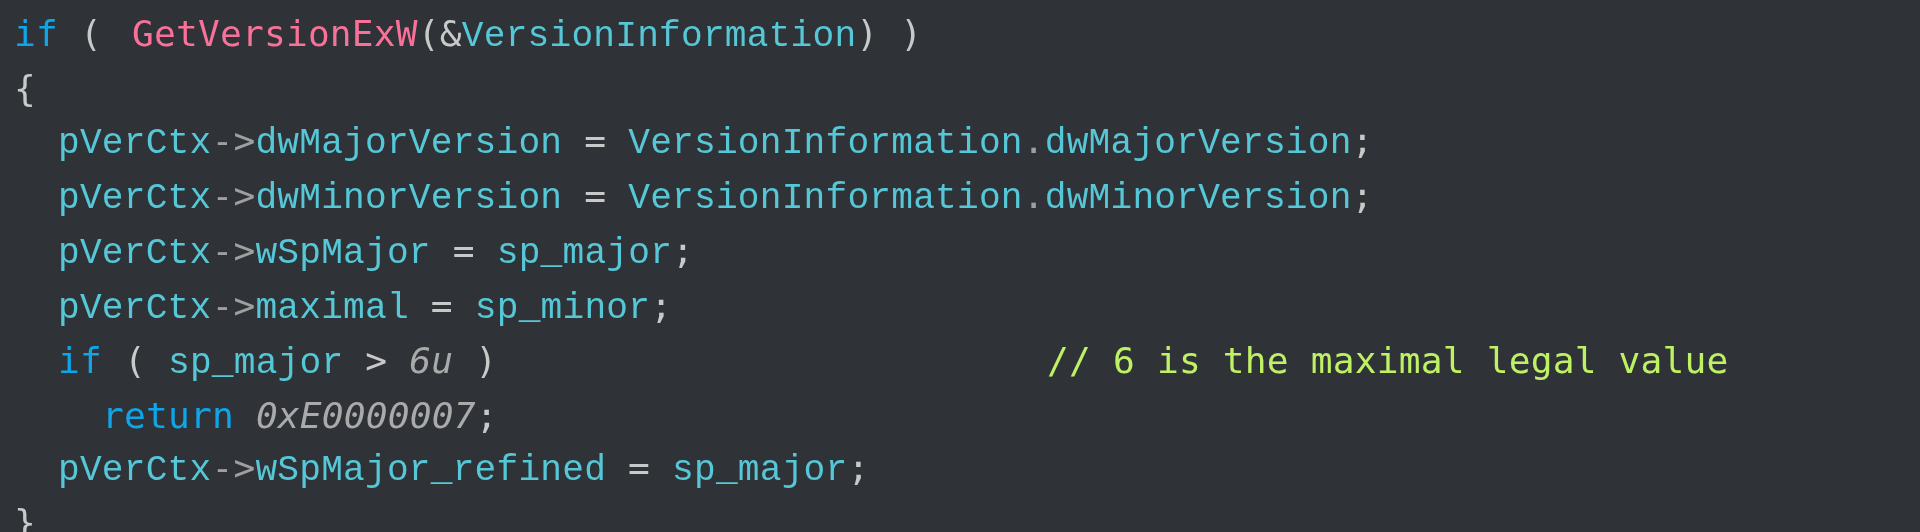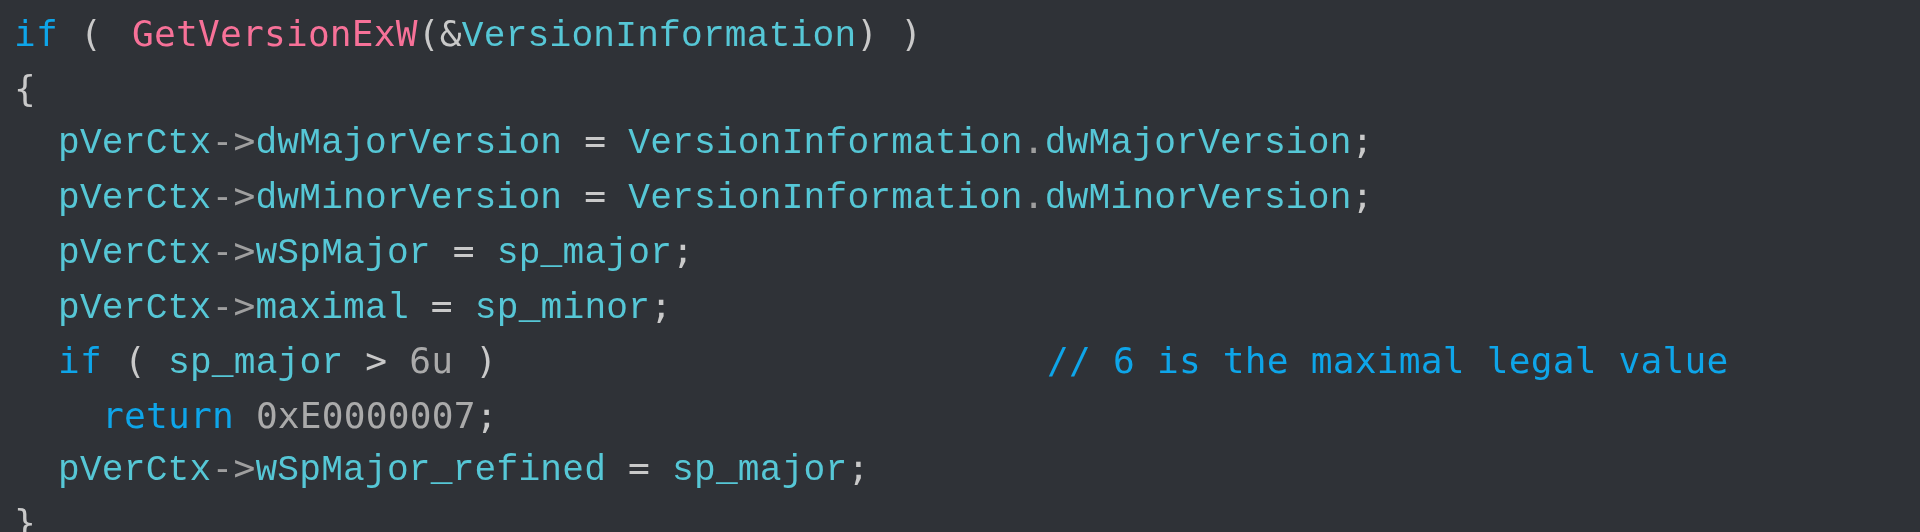--- a/index.html
+++ b/index.html
@@ -24,22 +24,22 @@
   .func     { color: #f77198; margin-left: 8px; }      
   .paren    { color: #c9c9c9; }
   .brace    { color: #c9c9c9; }
   .amp      { color: #c9c9c9; }
   .ident    { color: #56c7d6; font-family: Liberation Mono, monospace; }      
   .struct   { color: #56c7d6; font-family: Liberation Mono, monospace; }
   .arrow    { color: #9f9f9f; }      
   .dot      { color: #9f9f9f; }
   .op       { color: #c9c9c9; }      
   .semi     { color: #c9c9c9; }
-  .numlit   { color: #aaaaaa; }
-  .comment  { color: #0ea5e9; text-align: center; }
+  .numlit   { color: #aaaaaa; font-style: italic; }
+  .comment  { color: #bef264; text-align: center; }
 </style>
 </head>
 <body>
 
 <pre class="code"><span class="kw">if</span> <span class="paren">(</span> <span class="func">GetVersionExW</span><span class="paren">(</span><span class="amp">&amp;</span><span class="struct">VersionInformation</span><span class="paren">)</span> <span class="paren">)</span>
 <span class="brace">{</span>
   <span class="ident">pVerCtx</span><span class="arrow">-&gt;</span><span class="ident">dwMajorVersion</span> <span class="op">=</span> <span class="struct">VersionInformation</span><span class="dot">.</span><span class="ident">dwMajorVersion</span><span class="semi">;</span>
   <span class="ident">pVerCtx</span><span class="arrow">-&gt;</span><span class="ident">dwMinorVersion</span> <span class="op">=</span> <span class="struct">VersionInformation</span><span class="dot">.</span><span class="ident">dwMinorVersion</span><span class="semi">;</span>
   <span class="ident">pVerCtx</span><span class="arrow">-&gt;</span><span class="ident">wSpMajor</span> <span class="op">=</span> <span class="ident">sp_major</span><span class="semi">;</span>
   <span class="ident">pVerCtx</span><span class="arrow">-&gt;</span><span class="ident">maximal</span> <span class="op">=</span> <span class="ident">sp_minor</span><span class="semi">;</span>

